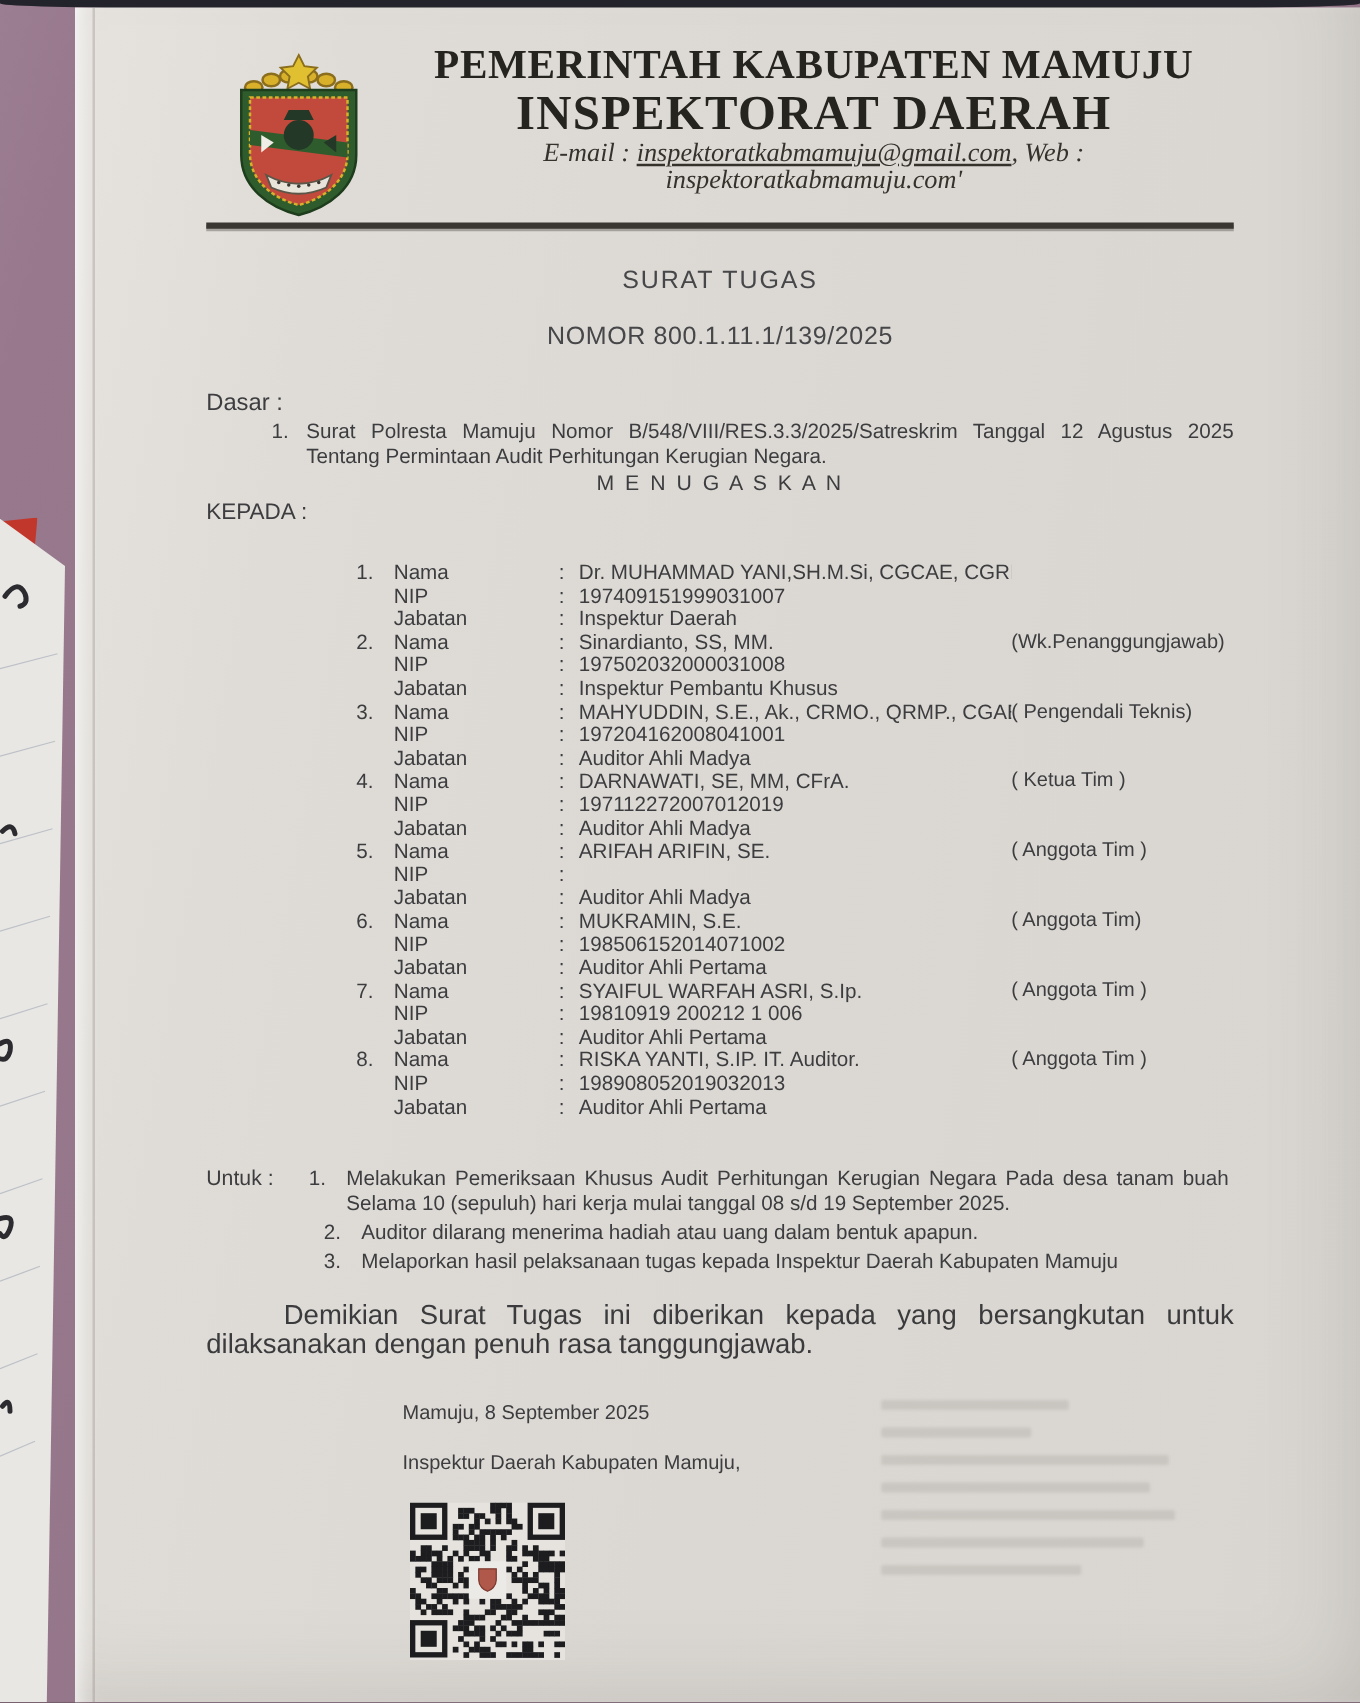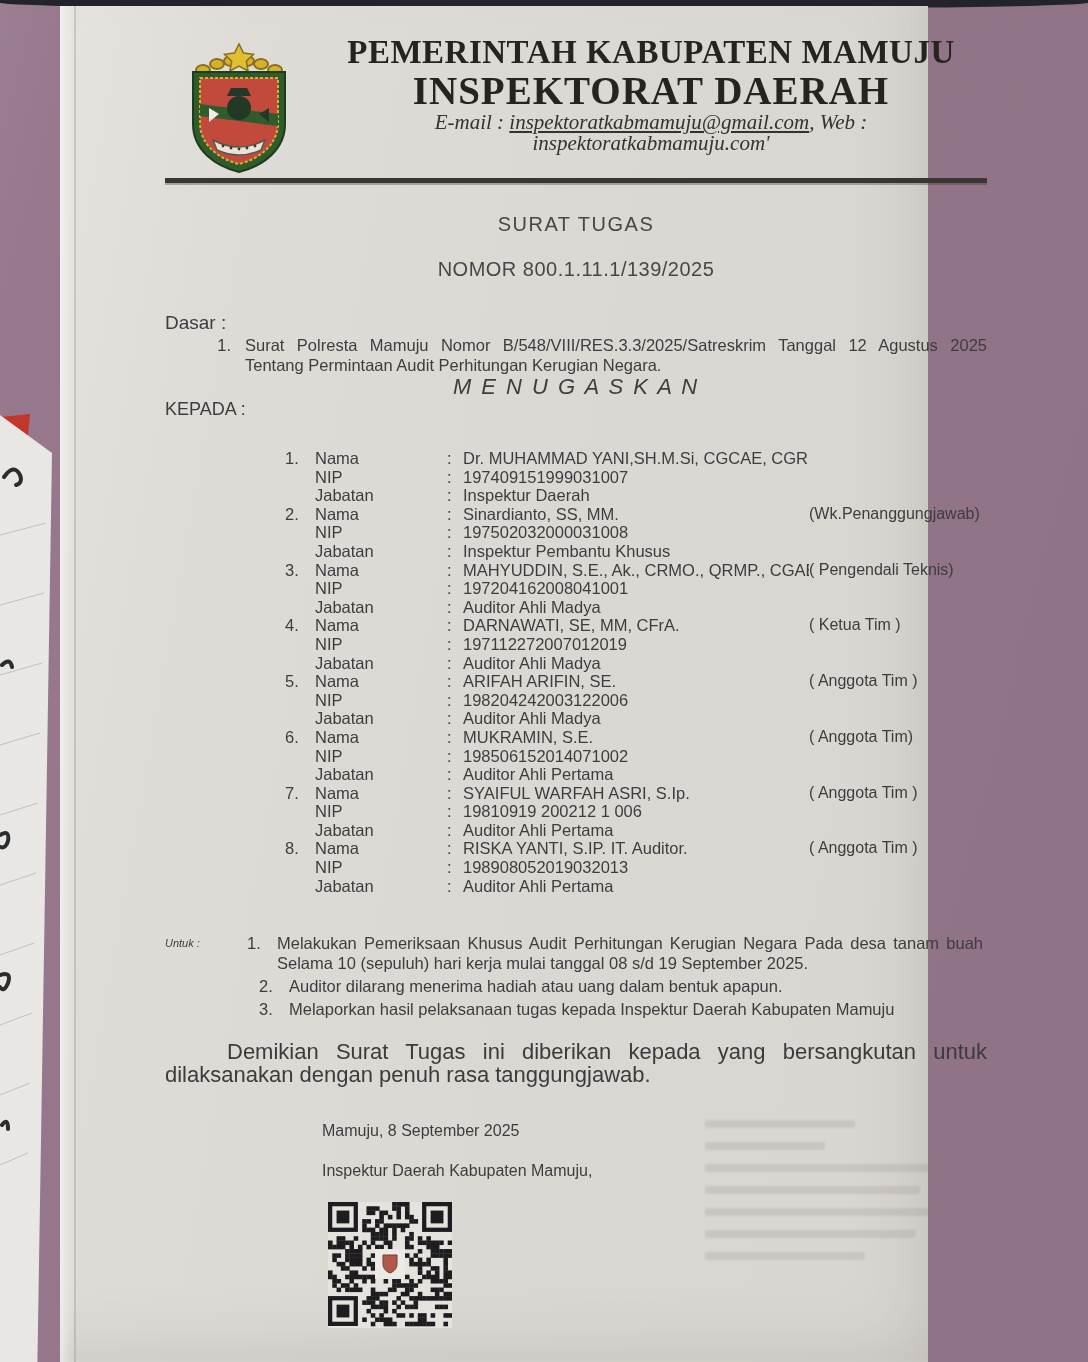--- a/index.html
+++ b/index.html
@@ -10,21 +10,21 @@
   }
   
   .top-strip{position:absolute;left:0;top:0;width:100%;height:9px;background:#23232b;border-radius:0 0 40% 40% / 0 0 70% 70%;}
   
   .notebook{position:absolute;left:0;top:415px;width:52px;height:947px;background:#e9e7e3;
     clip-path:polygon(0 0,100% 4%,72% 100%,0 100%);}
   .notebook svg{position:absolute;left:0;top:0;}
   .red-tape{position:absolute;left:0;top:414px;width:30px;height:26px;background:#c2372c;clip-path:polygon(0 12%,100% 0,92% 100%,0 88%);}
   
   .paper{
-    position:absolute;left:60px;top:6px;width:868px;height:1356px;
+    position:absolute;left:60px;top:6px;width:1028px;height:1356px;
     background:linear-gradient(100deg,#e6e3df 0%,#dfdcd7 18%,#dbd8d3 55%,#d9d6d1 100%);
     box-shadow:inset 14px 0 18px -12px rgba(255,255,255,.9), inset -30px -30px 80px -40px rgba(90,85,80,.25);
   }
   .paper-edge{position:absolute;left:74px;top:6px;width:2px;height:1356px;background:rgba(150,140,135,.35);}
   .content{position:absolute;left:105px;top:24px;width:822px;}
 
   
   .letterhead{position:relative;height:138px;font-family:"Liberation Serif",serif;color:#26241f;}
   .emblem{position:absolute;left:16px;top:8px;}
   .lh-text{margin-left:150px;text-align:center;}
@@ -39,35 +39,35 @@
   .doc-title{text-align:center;font-size:20px;letter-spacing:1.5px;color:#47474a;margin-top:30px;}
   .doc-number{text-align:center;font-size:20px;letter-spacing:.5px;color:#47474a;margin-top:22px;}
 
   .body-txt{font-size:16.5px;line-height:20px;color:#3d3d40;}
 
   .dasar{margin-top:32px;}
   .dasar-label{font-size:19px;}
   .dasar-item{display:flex;margin-top:2px;}
   .dasar-no{width:38px;text-align:right;padding-right:14px;flex:none;margin-left:28px;}
   .dasar-text{flex:1;text-align:justify;}
-  .menugaskan{text-align:center;font-size:22px;letter-spacing:2px;margin-top:2px;font-style:italic;}
+  .menugaskan{text-align:center;font-size:17px;letter-spacing:2px;margin-top:2px;}
   .kepada{font-size:18px;margin-top:2px;}
 
   
   .assignees{margin-top:30px;margin-left:120px;}
   .arow{display:flex;line-height:18.6px;font-size:16.5px;}
   .a-no{width:30px;flex:none;}
   .a-label{width:132px;flex:none;}
   .a-colon{width:16px;flex:none;}
   .a-val{flex:1;white-space:nowrap;overflow:hidden;}
   .a-role{width:178px;flex:none;white-space:nowrap;font-size:16px;}
 
   
   .untuk{display:flex;margin-top:38px;}
-  .untuk-label{width:80px;flex:none;font-size:11px;font-style:italic;}
+  .untuk-label{width:80px;flex:none;font-size:17px;}
   .untuk-items{flex:1;}
   .u-item{display:flex;margin-bottom:3px;}
   .u-no{width:30px;flex:none;text-align:left;padding-left:2px;}
   .u-text{flex:1;text-align:justify;padding-right:4px;}
 
   .closing{margin-top:18px;text-indent:62px;text-align:justify;font-size:22px;line-height:23px;}
 
   .sig{margin-top:36px;margin-left:157px;font-size:16px;color:#3d3d40;}
   .sig-date{margin-bottom:22px;}
   .sig-pos{margin-bottom:22px;}
@@ -243,21 +243,20 @@
               <span class="a-no">5.</span>
               <span class="a-label">Nama</span>
               <span class="a-colon">:</span>
               <span class="a-val">ARIFAH ARIFIN, SE.</span>
               <span class="a-role">( Anggota Tim )</span>
             </div>
           <div class="arow">
               <span class="a-no"></span>
               <span class="a-label">NIP</span>
               <span class="a-colon">:</span>
-              <span class="a-val">198204242003122006</span>
               <span class="a-role"></span>
             </div>
           <div class="arow">
               <span class="a-no"></span>
               <span class="a-label">Jabatan</span>
               <span class="a-colon">:</span>
               <span class="a-val">Auditor Ahli Madya</span>
               <span class="a-role"></span>
             </div>
         </div>

